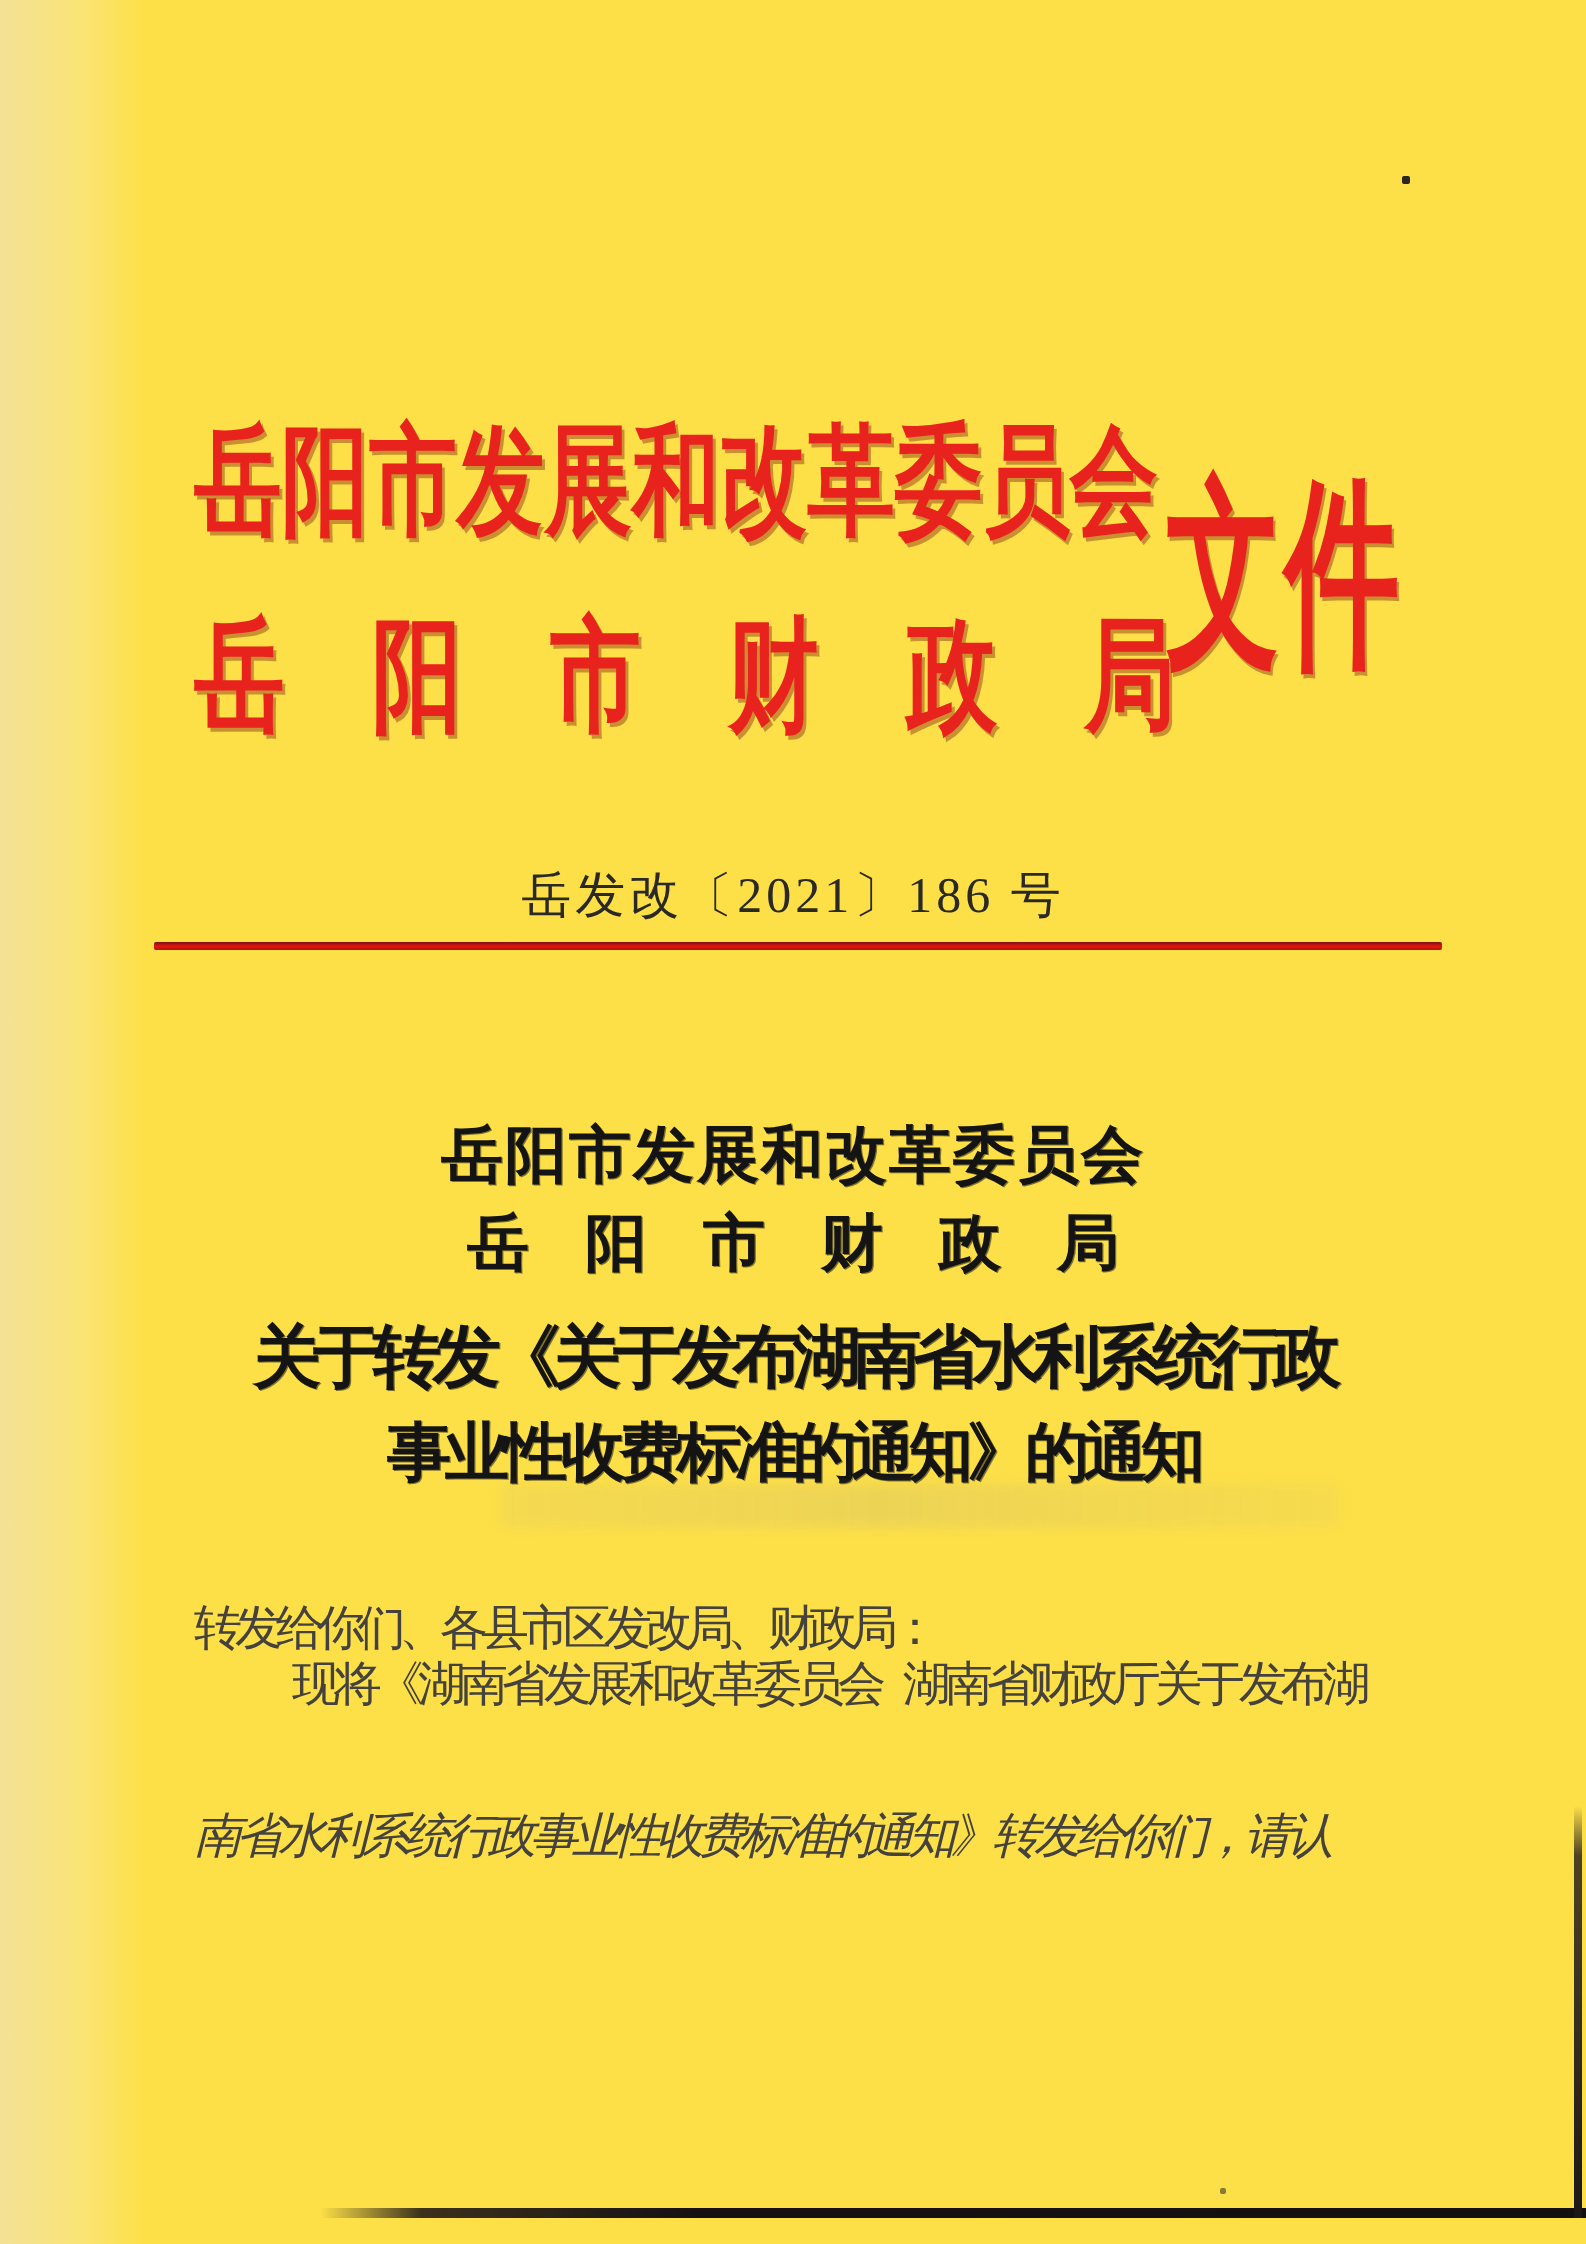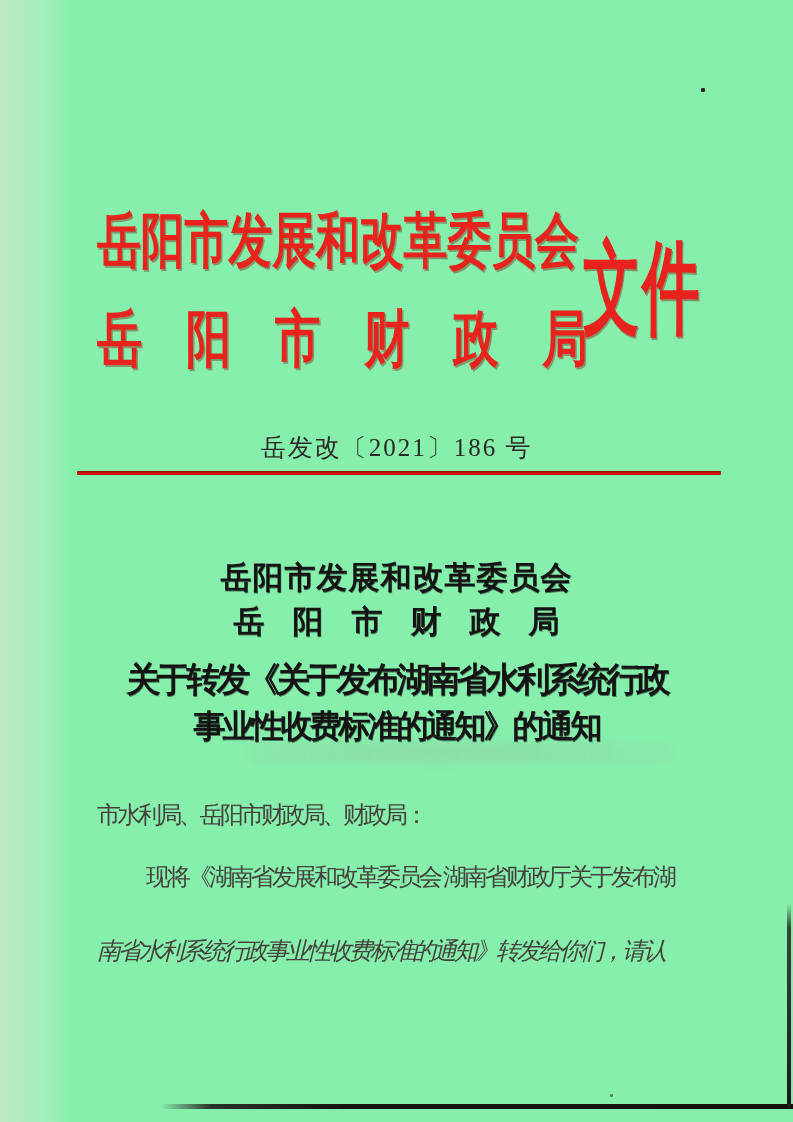--- a/index.html
+++ b/index.html
@@ -4,21 +4,21 @@
 <style>
   html, body {
     margin: 0;
     padding: 0;
     background: #ffffff;
   }
   .page {
     position: relative;
     width: 793px;
     height: 1122px;
-    background: #86efac;
+    background: #fde047;
     overflow: hidden;
     font-family: "Liberation Serif", "DejaVu Serif", serif;
   }
   
   .left-shade {
     position: absolute;
     left: 0; top: 0;
     width: 72px; height: 1122px;
     background: linear-gradient(90deg, rgba(236,226,215,0.55), rgba(244,238,230,0.30) 55%, rgba(255,255,255,0));
     pointer-events: none;
@@ -111,21 +111,21 @@
   .salutation {
     line-height: 30px;
     letter-spacing: -3.5px;
     white-space: nowrap;
   }
   .para-line {
     line-height: 30px;
     letter-spacing: -3px;
     white-space: nowrap;
   }
-  .p1 { margin-top: 32px; text-indent: 49px; }
+  .p1 { text-indent: 49px; font-family: Liberation Mono, monospace; }
   .p2 { margin-top: 44px; font-style: italic; }
   
   .scan-bottom {
     position: absolute;
     left: 160px; top: 1104px;
     width: 633px; height: 5px;
     background: linear-gradient(90deg, rgba(26,18,20,0), rgba(26,18,20,0.85) 8%, #171013 30%, #14100f);
   }
   .scan-right {
     position: absolute;
@@ -167,21 +167,21 @@
     <div class="t2">
       <span class="t2-inner">岳阳市财政局</span>
     </div>
     <div class="t3">关于转发《关于发布湖南省水利系统行政</div>
     <div class="t4">事业性收费标准的通知》的通知</div>
   </div>
 
   <div class="ghost"></div>
 
   <div class="body-block">
-    <div class="salutation">市水利局、岳阳市财政局、财政局：</div>
+    <div class="salutation">转发给你们、各县市区发改局、财政局：</div>
     <div class="para-line p1">现将《湖南省发展和改革委员会 湖南省财政厅关于发布湖</div>
     <div class="para-line p2">南省水利系统行政事业性收费标准的通知》转发给你们，请认</div>
   </div>
 
   <div class="speck speck-1"></div>
   <div class="speck speck-2"></div>
 
   <div class="scan-bottom"></div>
   <div class="scan-right"></div>
 

